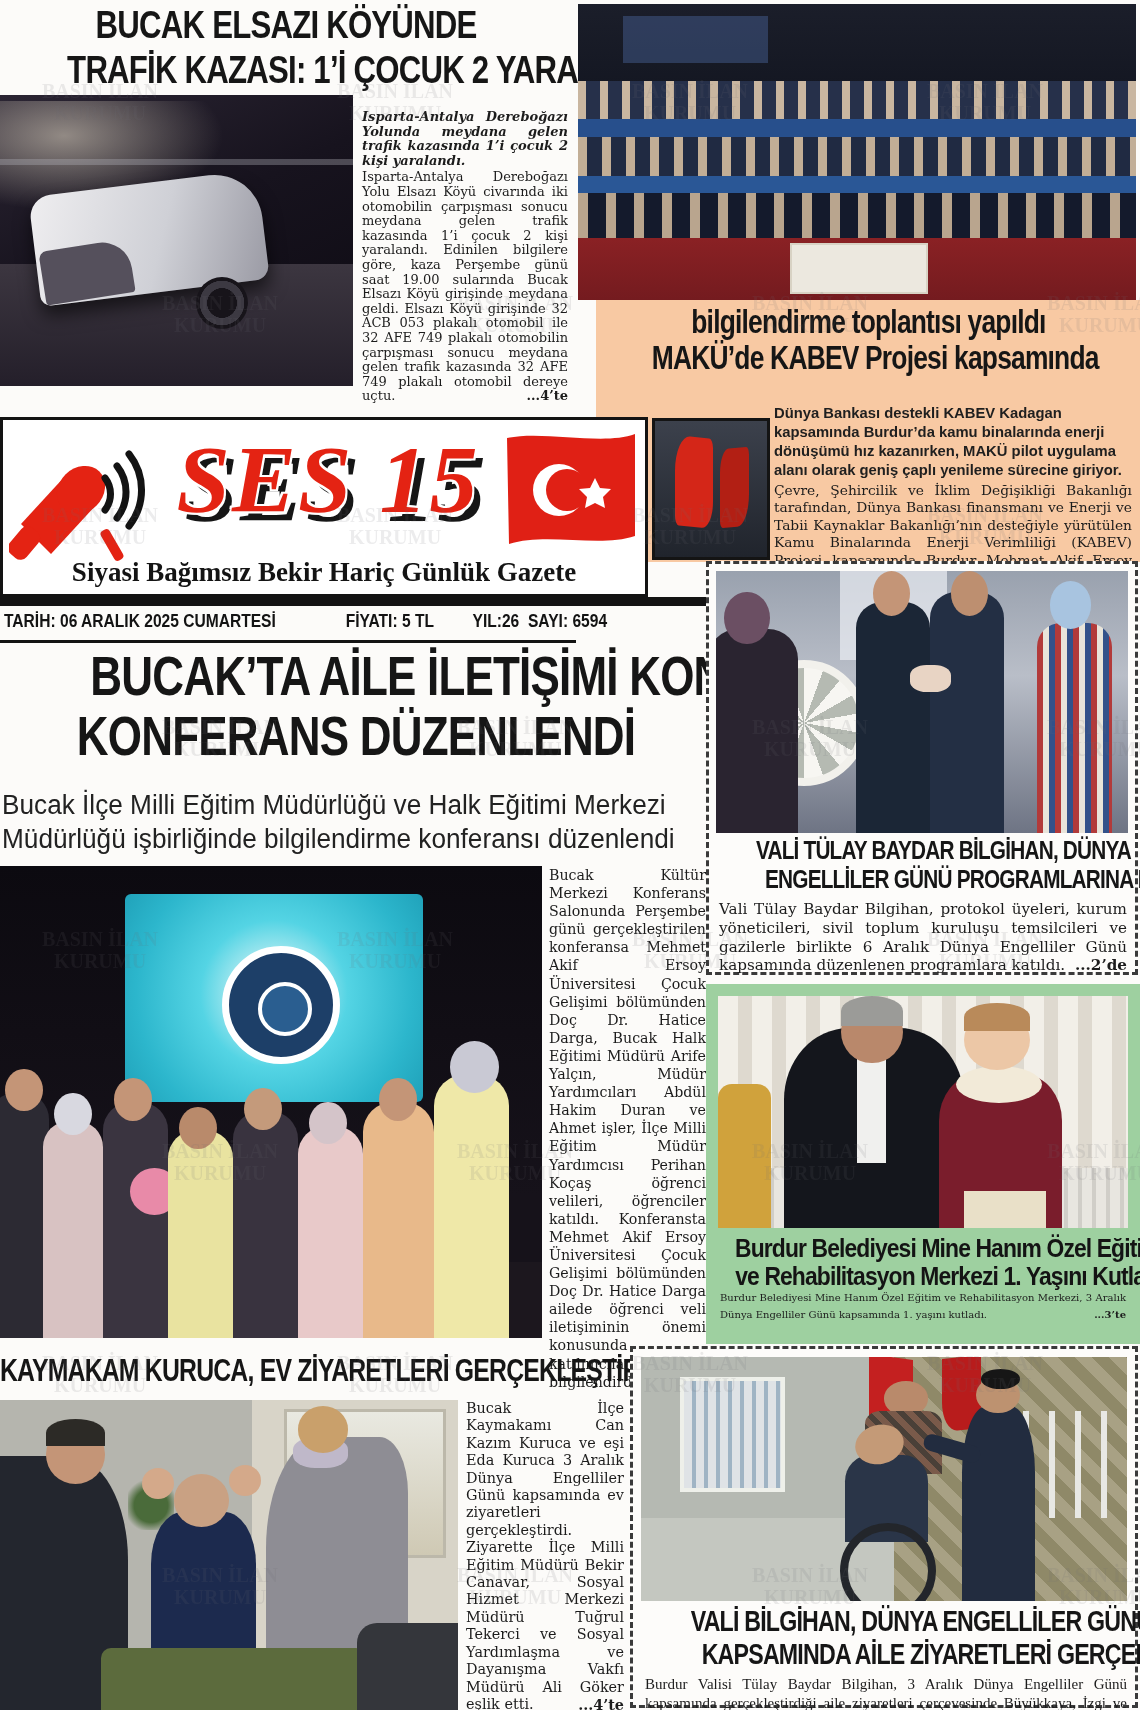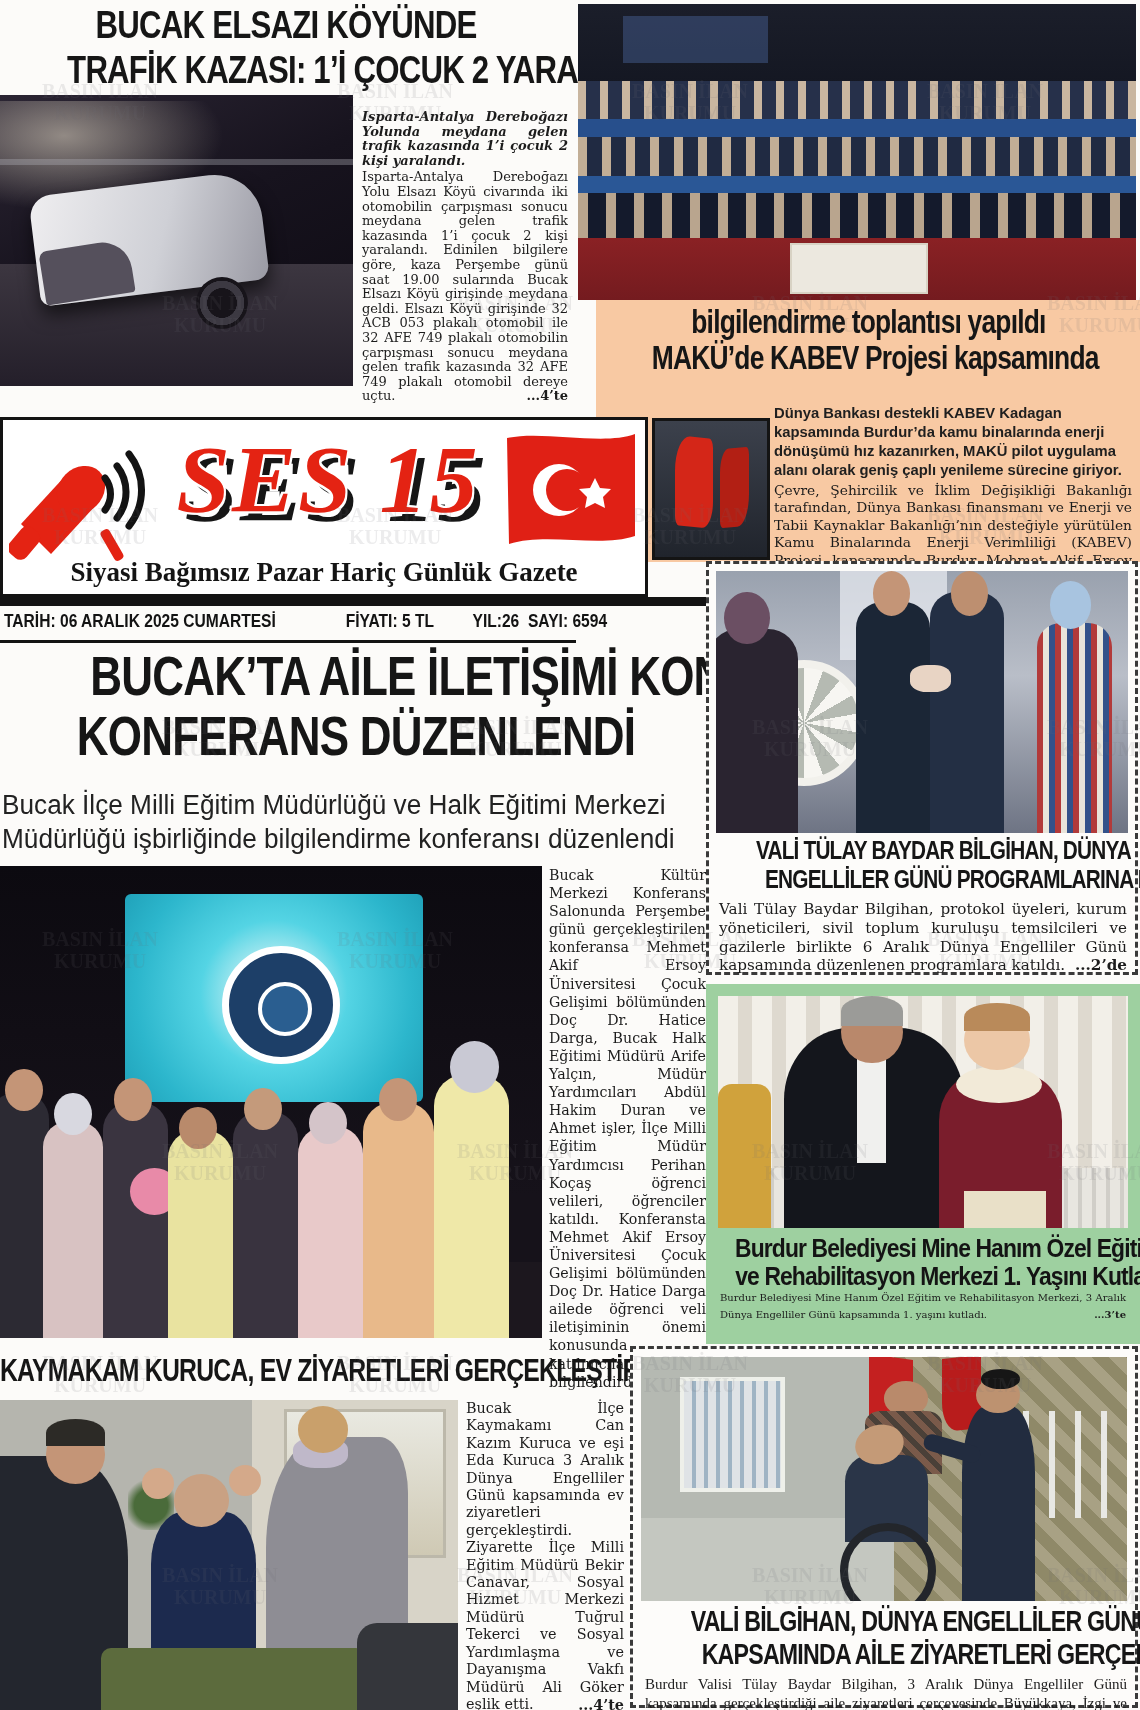--- a/index.html
+++ b/index.html
@@ -86,21 +86,21 @@
         <path d="M120 14 a58 58 0 0 1 0 72"></path>
       </g>
     </svg>
     <div class="abs" style="left:140px;top:8px;width:370px;text-align:center;font-family:'Liberation Serif',serif;font-style:italic;font-weight:700;font-size:96px;line-height:104px;color:#e42313;letter-spacing:2px;text-shadow:-2px -2px 0 #fff,2px -2px 0 #fff,-2px 2px 0 #fff,2px 2px 0 #fff,8px 9px 0 #161616;">SES 15</div>
     <svg class="abs" style="right:6px;top:12px;" width="136" height="122" viewBox="0 0 136 122">
       <path d="M4 6 C40 -2 100 14 132 2 L132 104 C96 116 44 100 6 112 Z" fill="#e02015"></path>
       <circle cx="56" cy="58" r="26" fill="#ffffff"></circle>
       <circle cx="64" cy="58" r="21" fill="#e02015"></circle>
       <path d="M92 46 l5 10 11 1 -8 8 2 11 -10 -5 -10 5 2 -11 -8 -8 11 -1 Z" fill="#ffffff"></path>
     </svg>
-    <div class="abs" style="left:0;bottom:6px;width:100%;text-align:center;font-family:'Liberation Serif',serif;font-weight:700;font-size:27px;color:#141414;">Siyasi Bağımsız Pazar Hariç Günlük Gazete</div>
+    <div class="abs" style="left:0;bottom:6px;width:100%;text-align:center;font-family:'Liberation Serif',serif;font-weight:700;font-size:27px;color:#141414;">Siyasi Bağımsız Bekir Hariç Günlük Gazete</div>
   </div>
 
   <div class="abs" style="left:0;top:597px;width:706px;height:9px;background:#131313;"></div>
 
   <div class="abs" style="left:4px;top:610px;width:570px;display:flex;justify-content:space-between;font-family:'Liberation Sans',sans-serif;font-weight:700;font-size:19px;color:#131313;">
     <span style="display:inline-block;transform:scaleX(.82);transform-origin:left;white-space:nowrap;">TARİH: 06 ARALIK 2025 CUMARTESİ</span>
     <span style="display:inline-block;transform:scaleX(.82);white-space:nowrap;">FİYATI: 5 TL</span>
     <span style="display:inline-block;transform:scaleX(.82);transform-origin:right;white-space:nowrap;"><span>YIL:26</span>&nbsp;&nbsp;<span>SAYI: 6594</span></span>
   </div>
   <div class="abs" style="left:0;top:640px;width:576px;height:3px;background:#131313;"></div>

